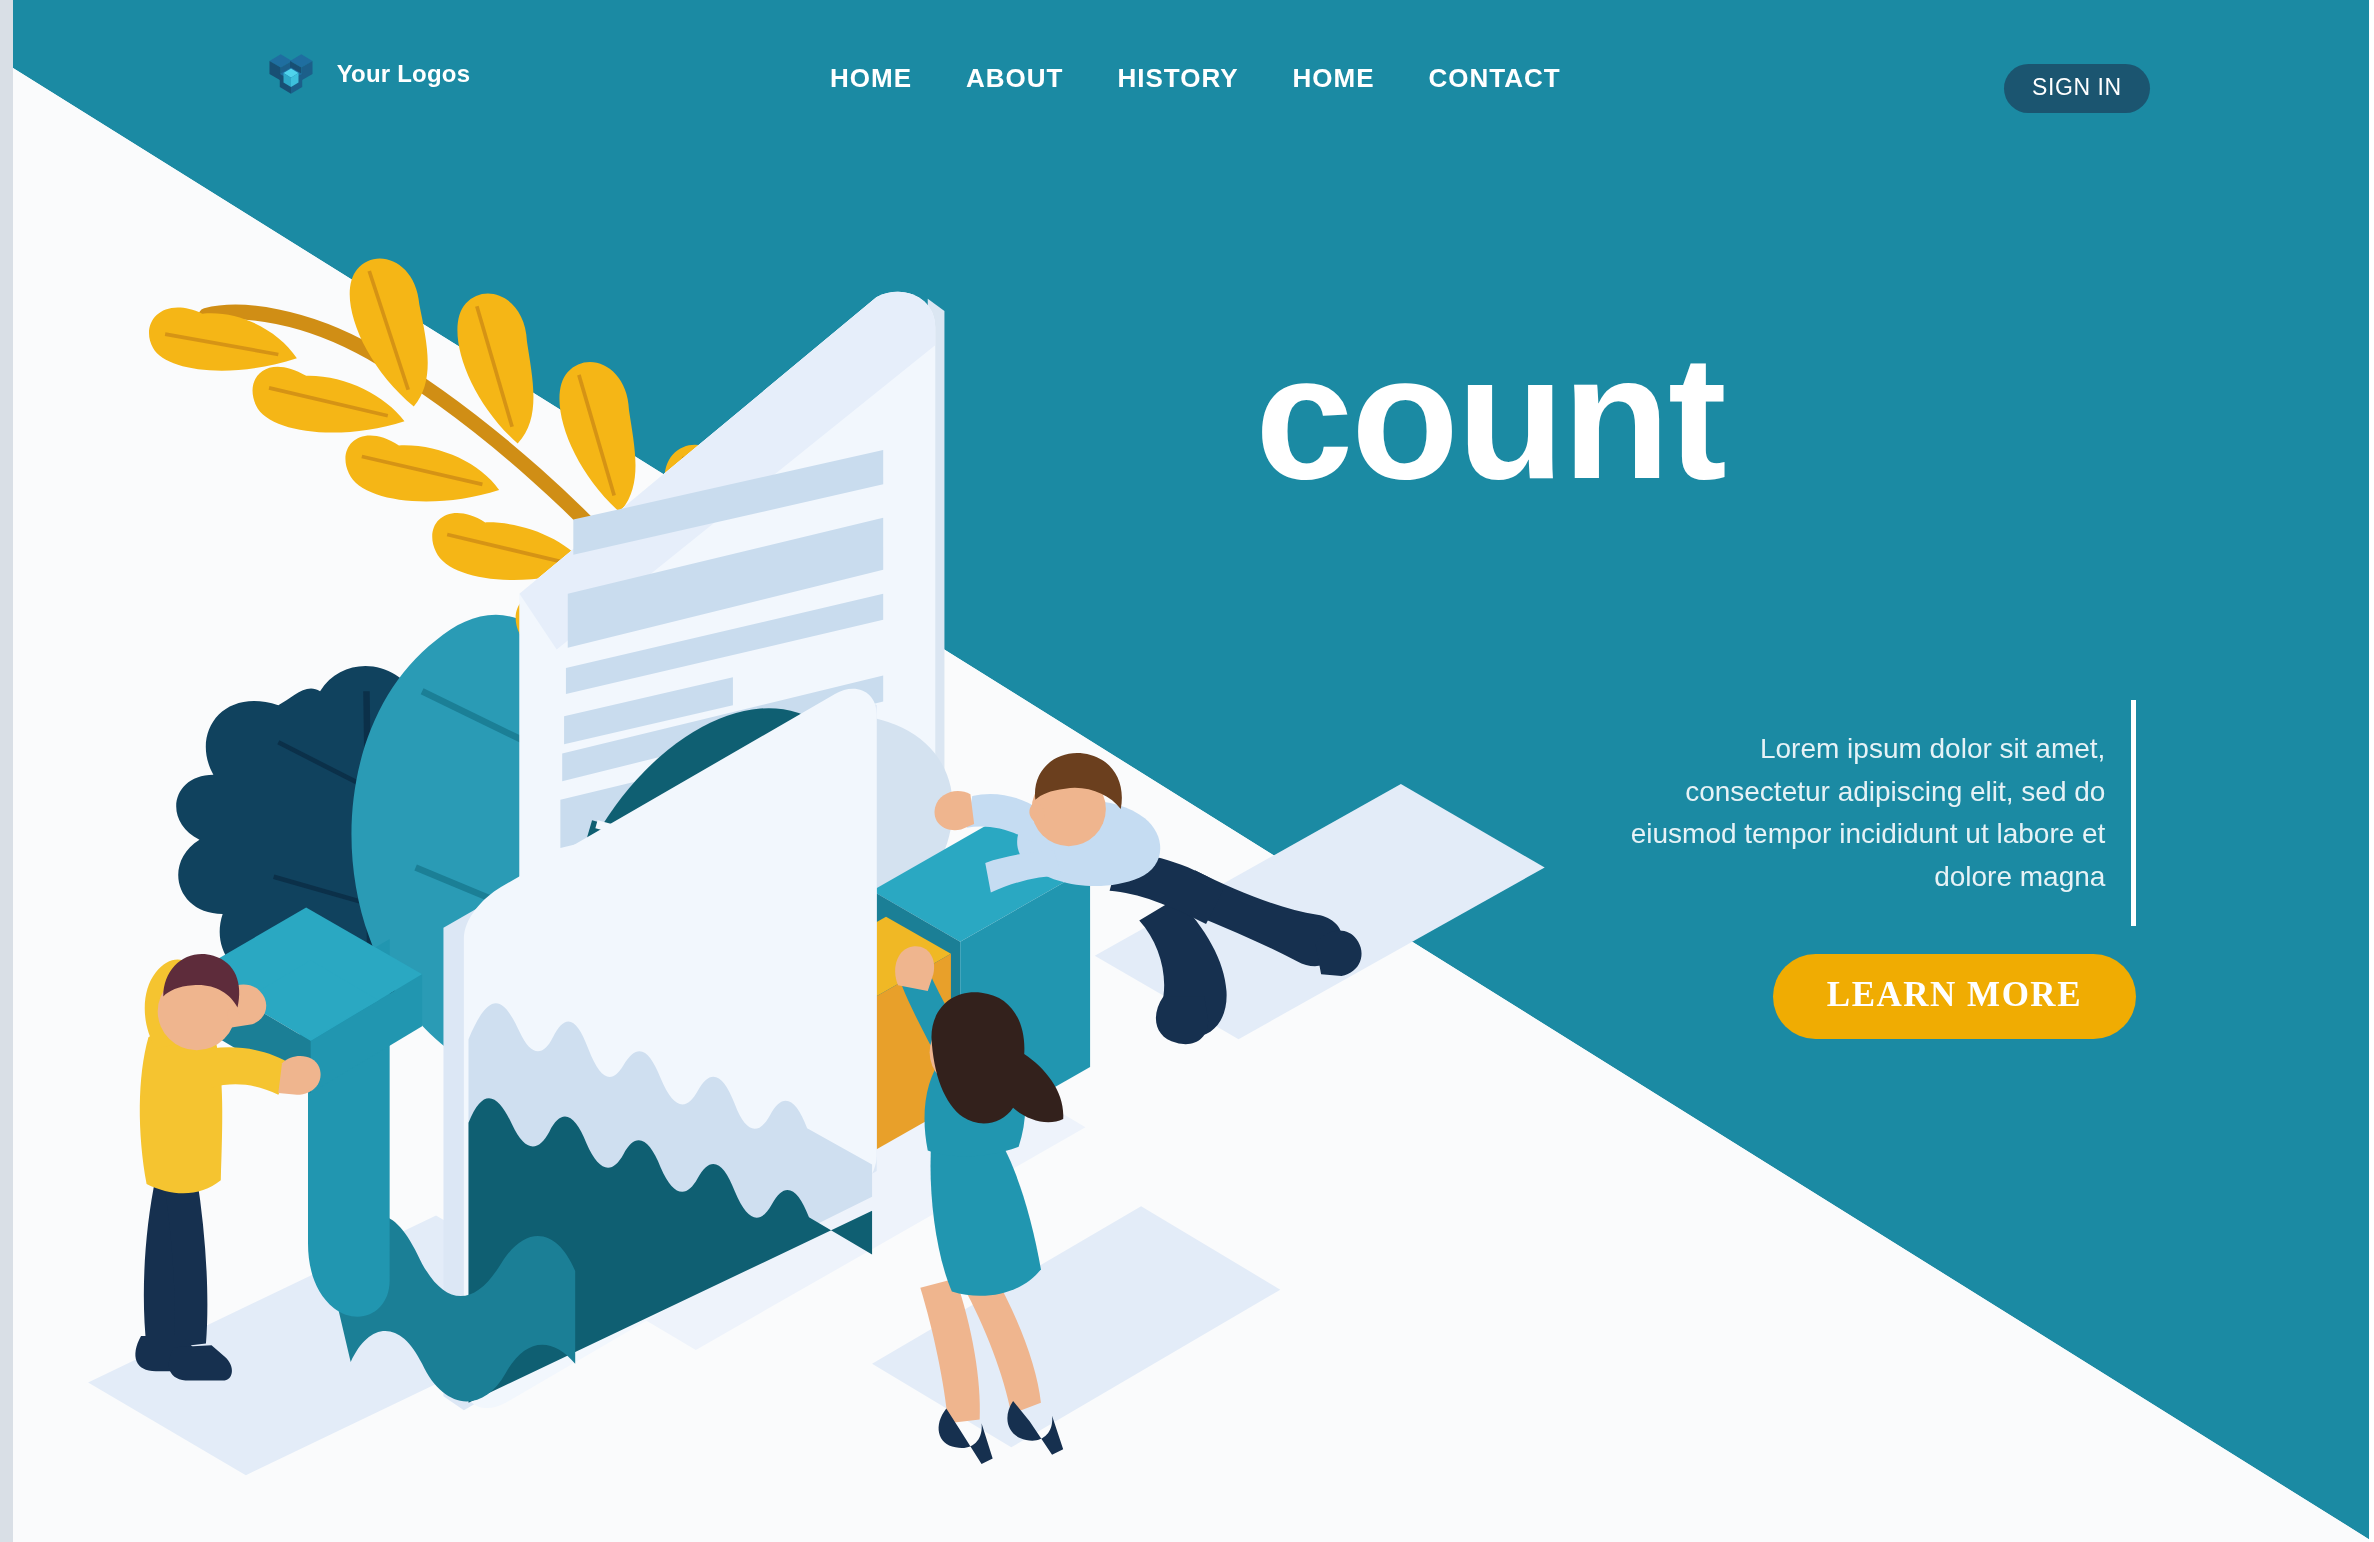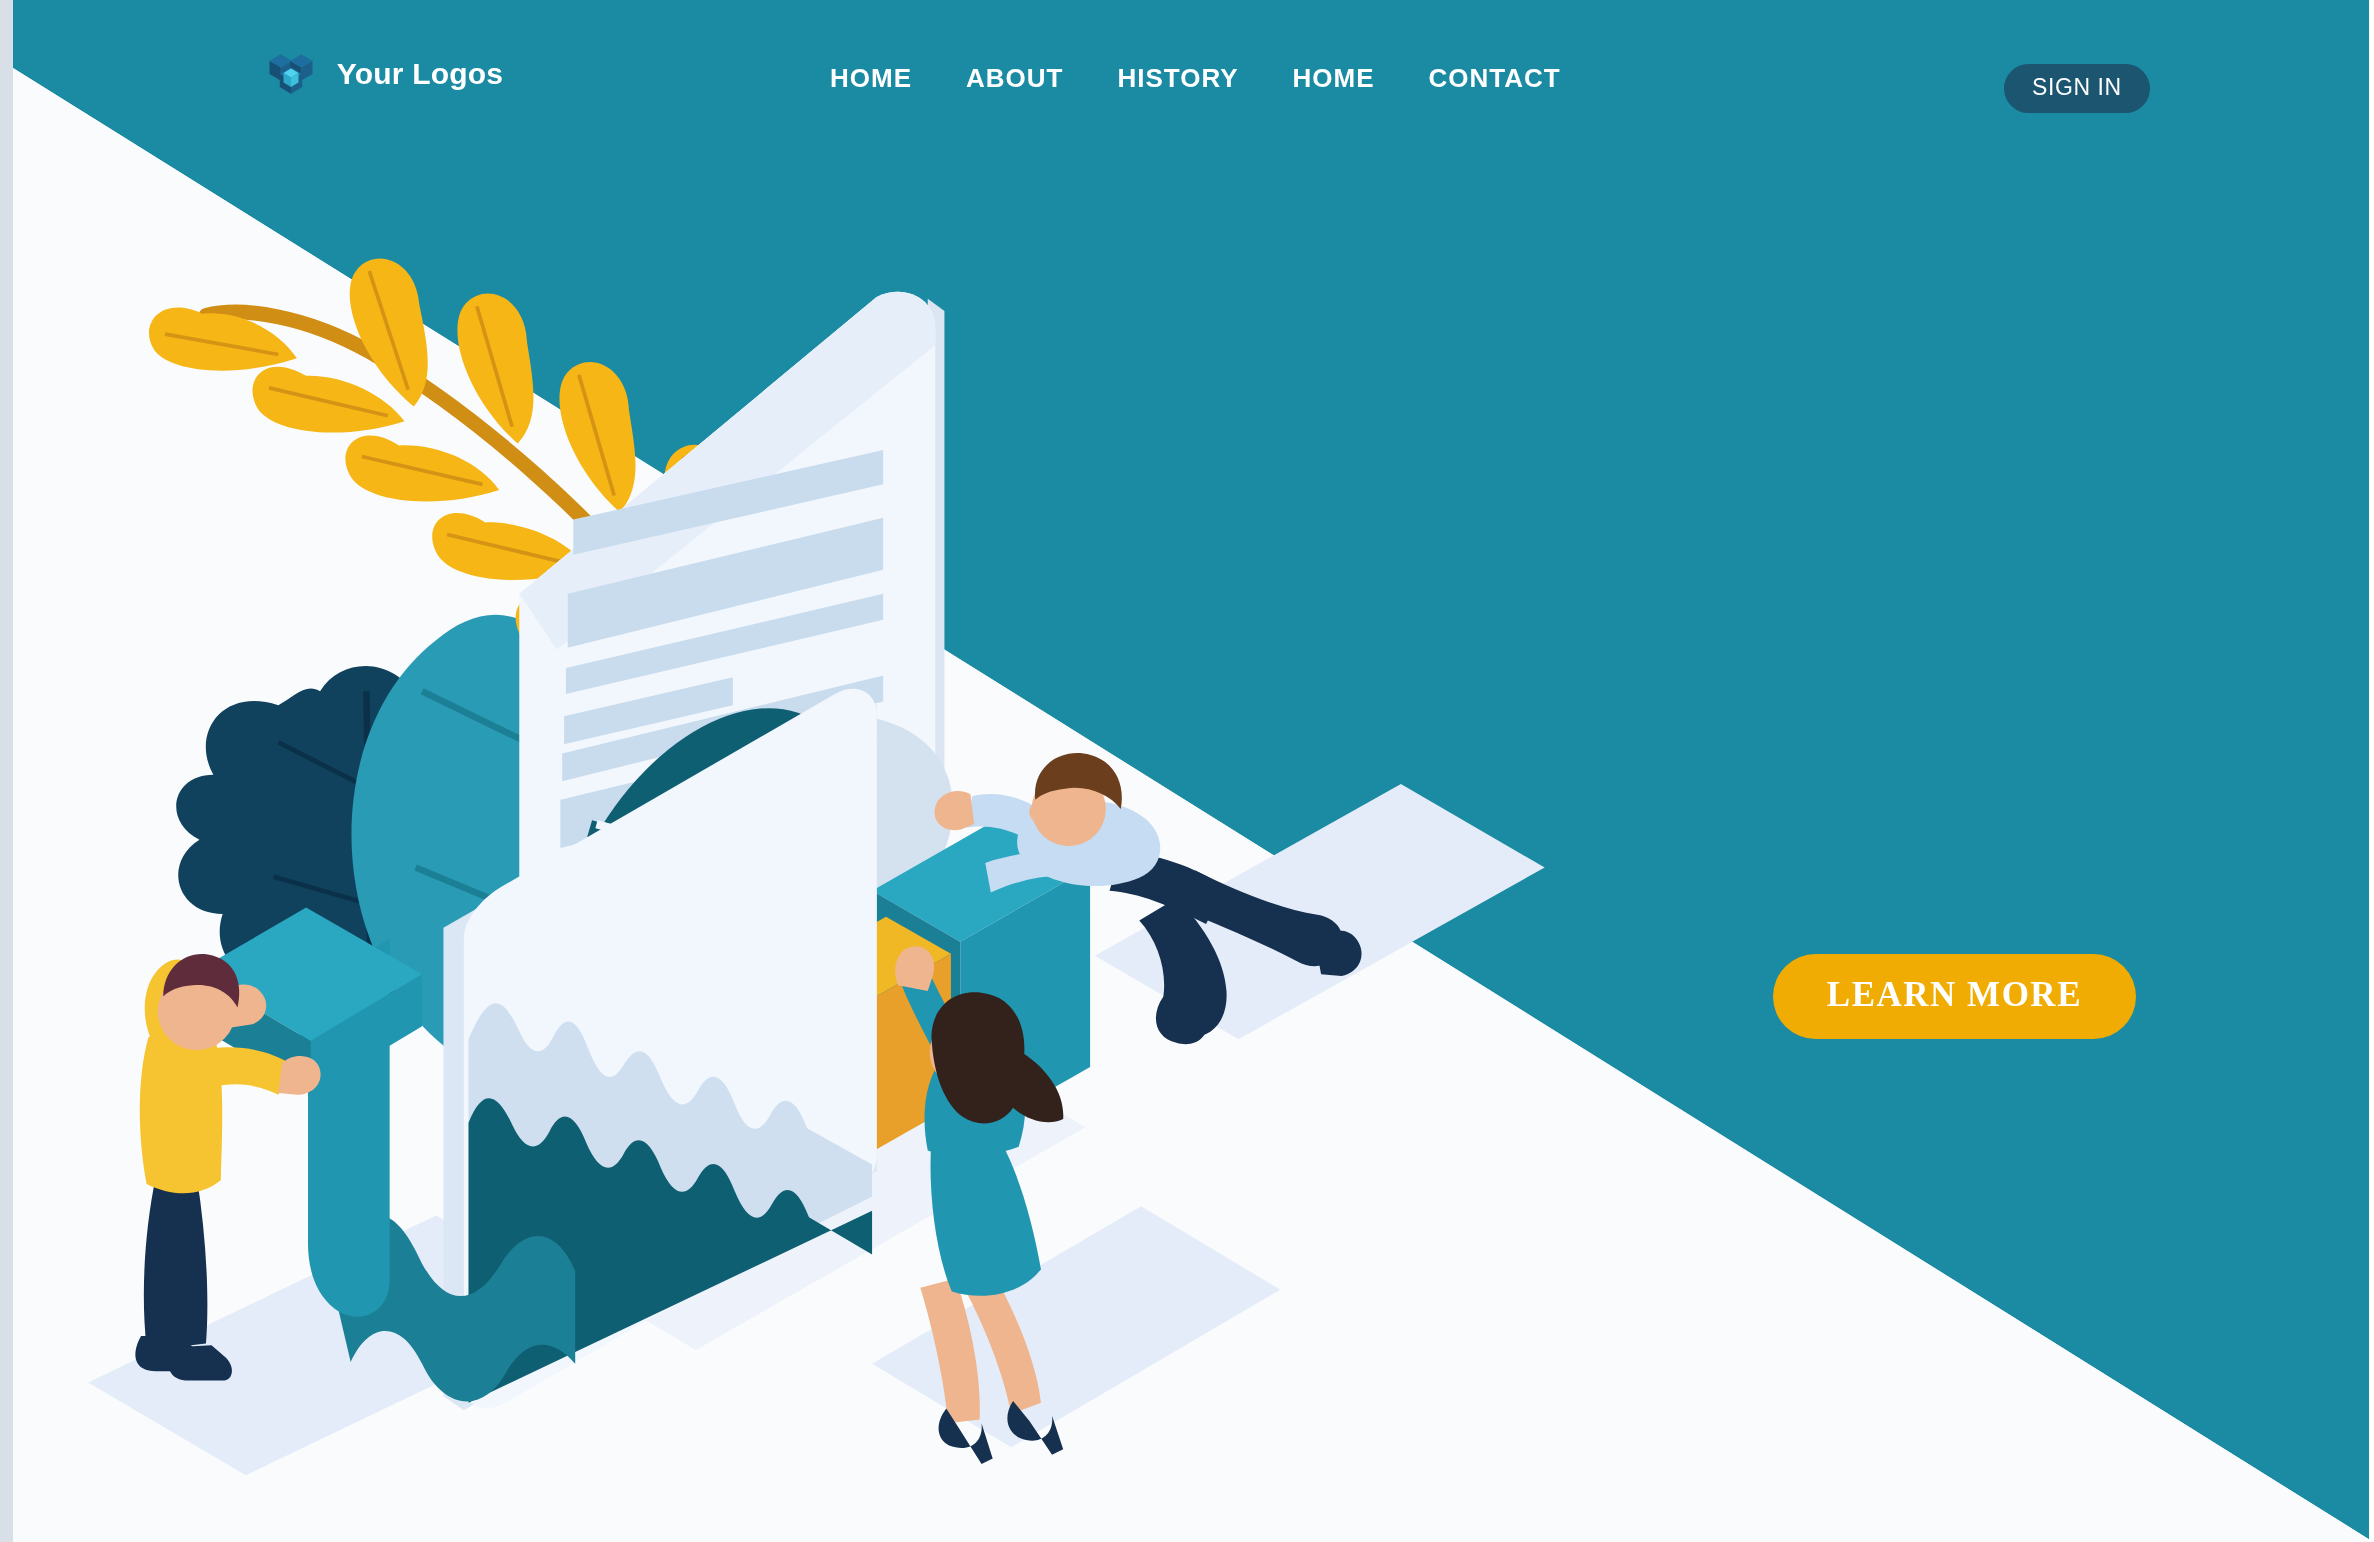--- a/index.html
+++ b/index.html
@@ -29,21 +29,21 @@
     z-index:2;
   }
 
   
   .header{
     position:absolute;left:0;top:0;width:2375px;height:139px;
     z-index:30;display:flex;align-items:center;
   }
   .brand{position:absolute;left:262px;top:45px;display:flex;align-items:center;gap:16.7px;}
   .brand-logo{width:58px;height:58px;position:relative;}
-  .brand-name{color:#ffffff;font-size:30px;font-weight:bold;letter-spacing:0.2px;white-space:nowrap;}
+  .brand-name{color:#ffffff;font-size:24px;font-weight:bold;letter-spacing:0.2px;white-space:nowrap;}
 
   .nav{position:absolute;left:830px;top:63px;display:flex;align-items:center;gap:54px;}
   .nav a{
     color:#ffffff;font-size:26px;font-weight:bold;letter-spacing:1px;
     text-decoration:none;white-space:nowrap;
   }
 
   .signin{
     position:absolute;left:2004px;top:64px;
     background:#1b5570;color:#ffffff;
@@ -337,18 +337,26 @@
       <a href="#">HOME</a>
       <a href="#">ABOUT</a>
       <a href="#">HISTORY</a>
       <a href="#">HOME</a>
       <a href="#">CONTACT</a>
     </nav>
 
     <button class="signin">SIGN IN</button>
   </div>
 
+  <div class="hero">
+    <h1 class="hero-title">count</h1>
+
+    <div class="hero-body-wrap">
+      <p class="hero-body">Lorem ipsum dolor sit amet, consectetur adipiscing elit, sed do eiusmod tempor incididunt ut labore et dolore magna</p>
+      <div class="hero-rule"></div>
+    </div>
+  </div>
 
   <button class="learn-more">LEARN MORE</button>
 
   <div class="gutter-right"></div>
 </div>
 
 
 </body></html>

